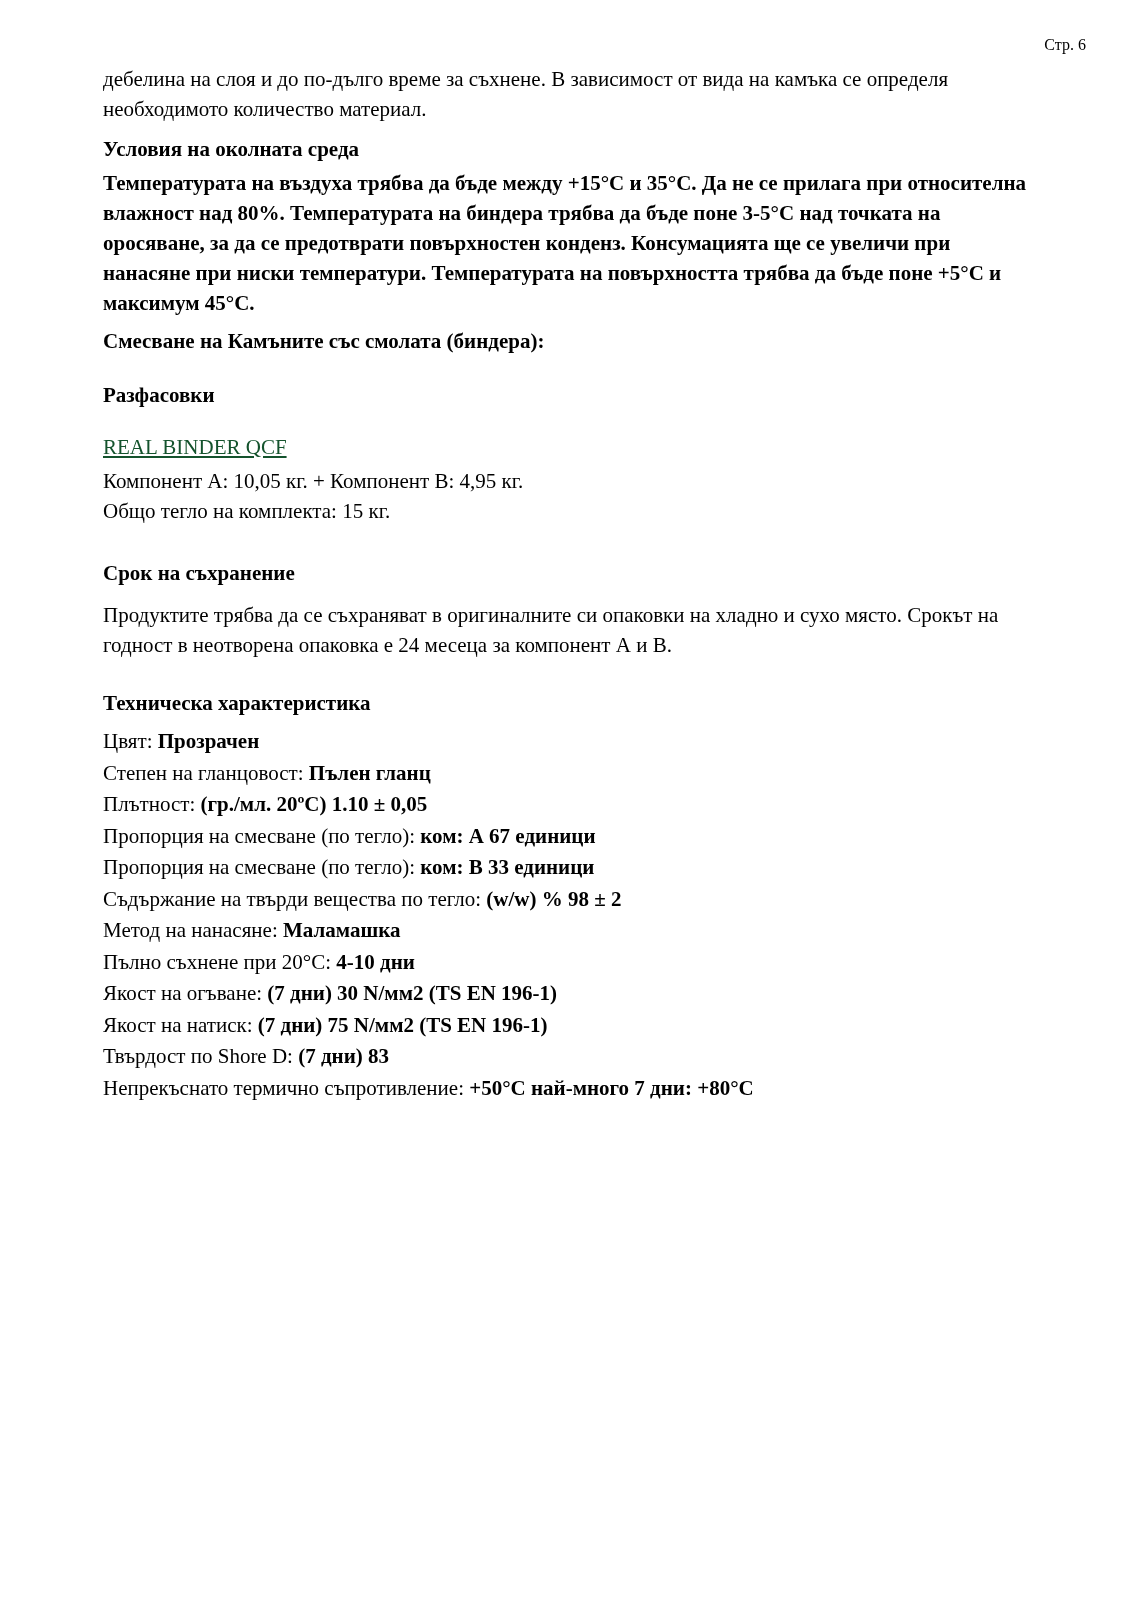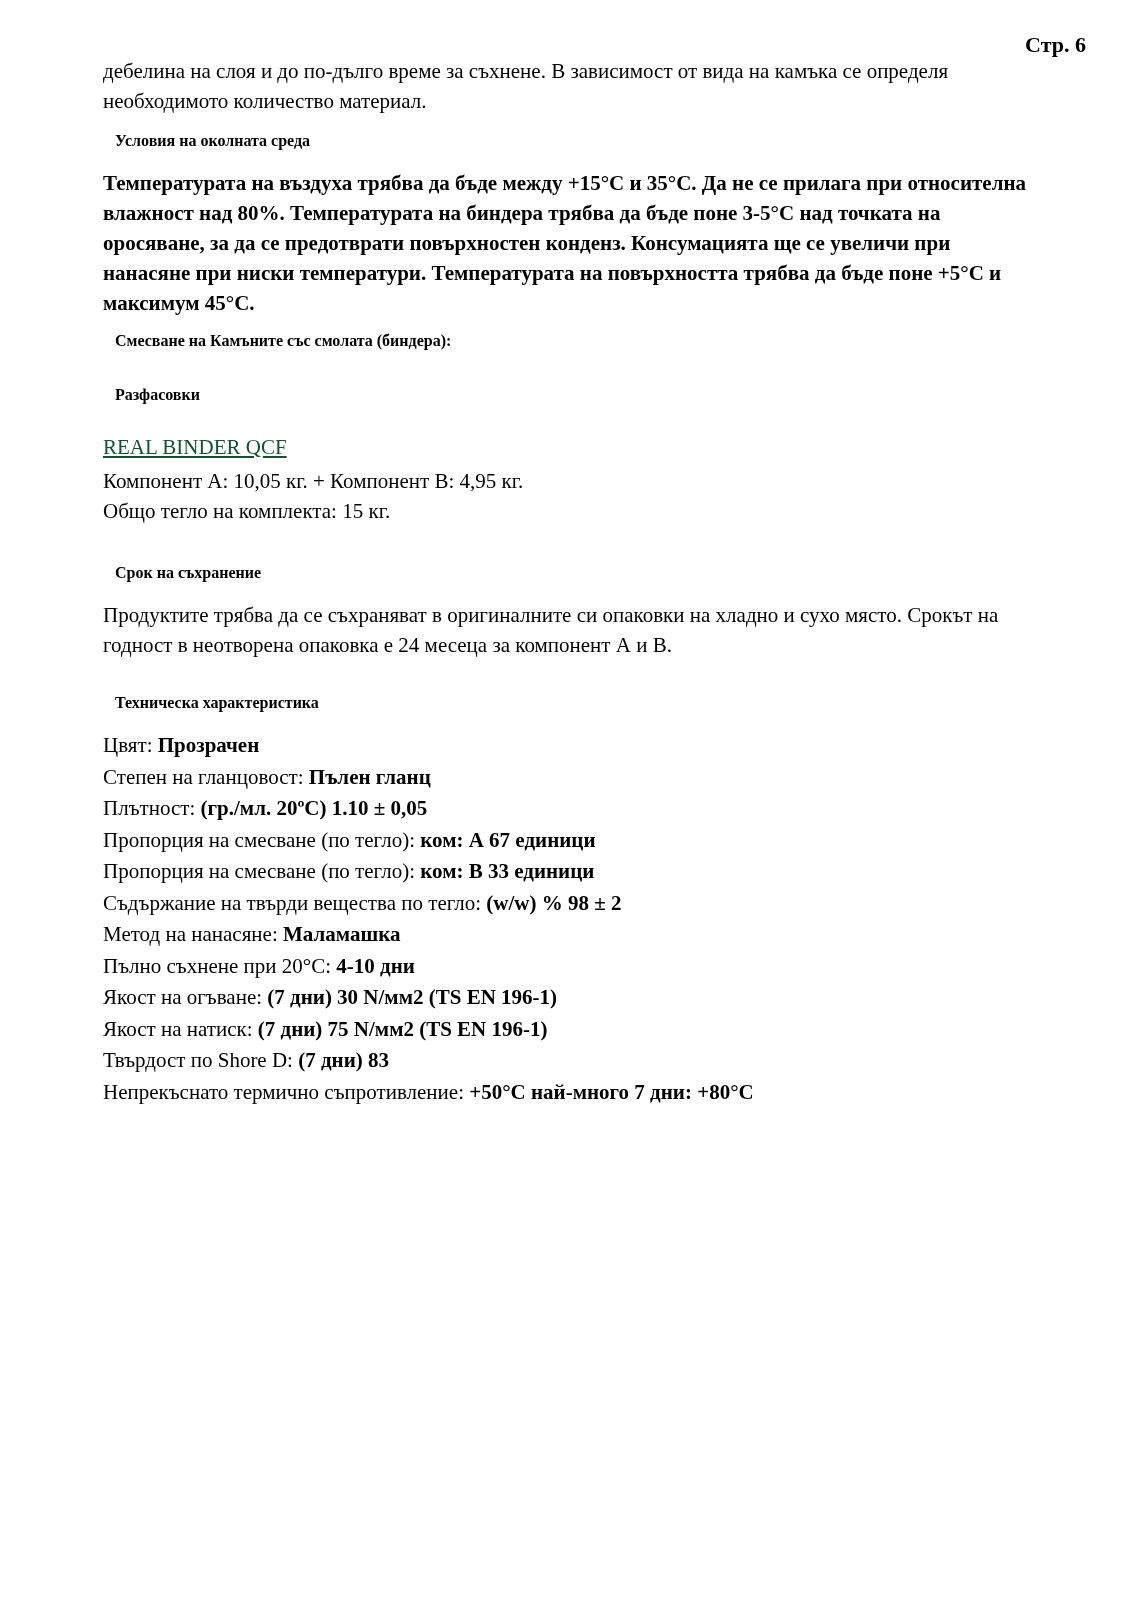--- a/index.html
+++ b/index.html
@@ -11,39 +11,39 @@
     width: 1132px;
     height: 1600px;
     position: relative;
     font-family: "Liberation Serif", "DejaVu Serif", serif;
     color: #000000;
     overflow: hidden;
   }
   .page {
     position: relative;
     width: 932px;
-    padding: 28px 0 0 103px;
+    padding: 36px 0 0 103px;
     font-size: 21px;
     line-height: 30px;
   }
   .page-number {
     position: absolute;
     top: 30px;
     right: 46px;
-    font-weight: bold;
-    font-size: 22px;
+    font-weight: normal;
+    font-size: 16px;
     line-height: 30px;
   }
   p {
     margin: 0;
   }
   h2 {
-    font-size: 16px;
+    font-size: 21px;
     font-weight: bold;
-    margin: 12px;
+    margin: 0;
     line-height: 30px;
   }
   .para-intro     { margin-top: 28px; }
   .h-ambient      { margin-top: 10px; }
   .para-ambient   { margin-top: 4px; font-weight: bold; }
   .h-mixing       { margin-top: 8px; }
   .para-mixing    { margin-top: 8px; }
   .h-packaging    { margin-top: 24px; }
   .link-row       { margin-top: 22px; }
   .kit-1          { margin-top: 8px; }

